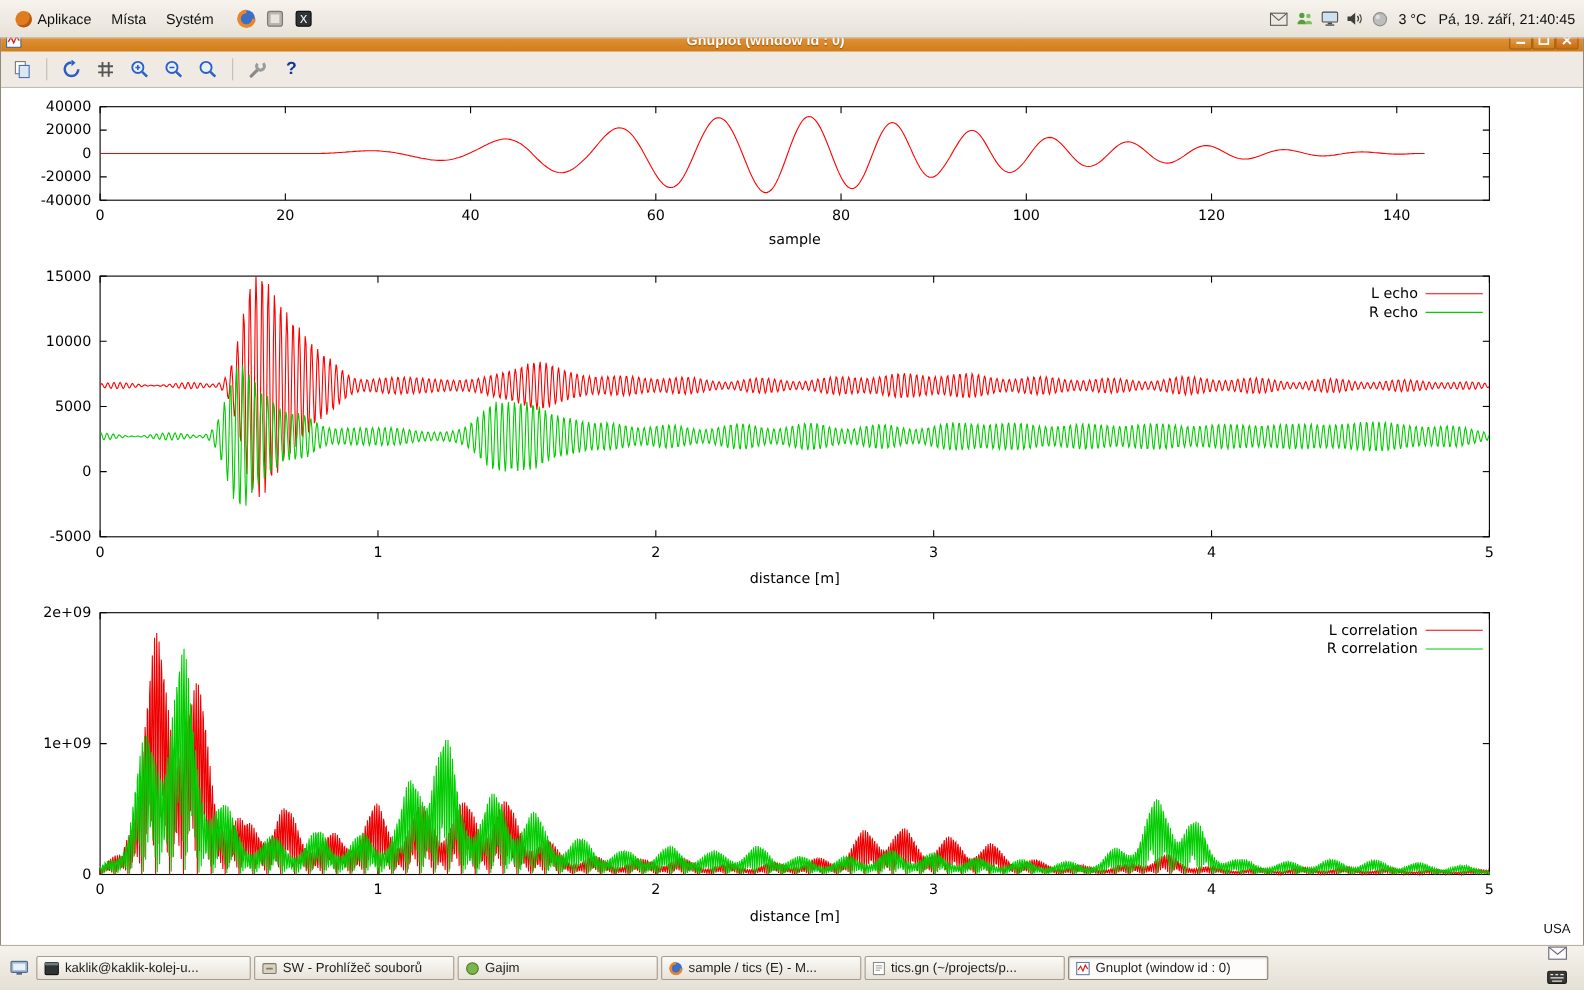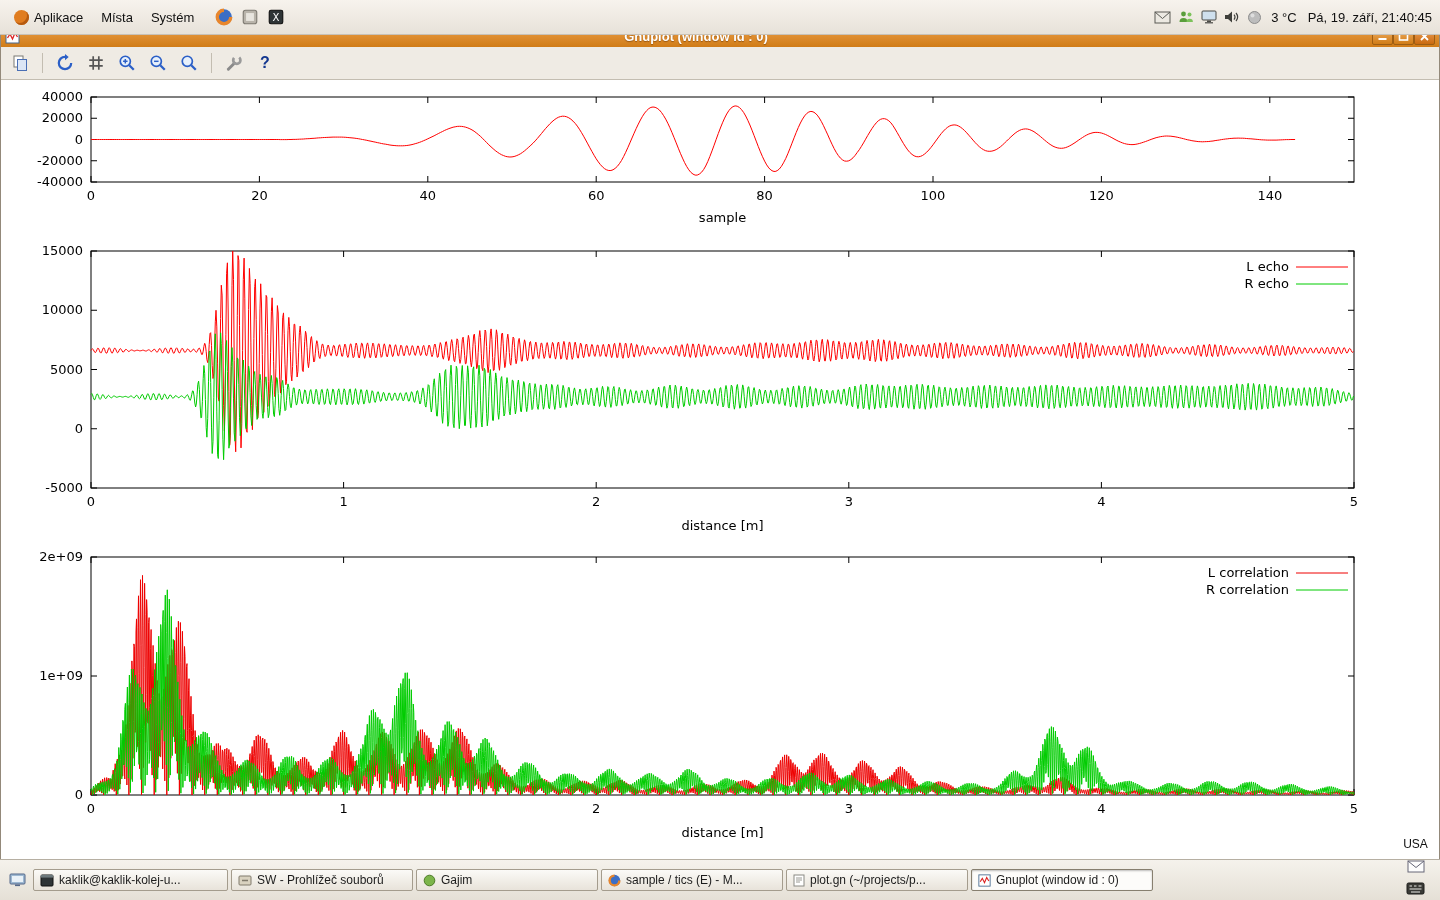--- a/index.html
+++ b/index.html
@@ -366,21 +366,21 @@
       </span>
     <span class="lbl">sample / tics (E) - M...</span>
   </div>
   <div class="task" style="width:182px">
     <span class="ico">
         <svg width="12" height="13" viewBox="0 0 12 13">
           <rect x="1" y="1" width="10" height="11" fill="#fff" stroke="#8a8a84"></rect>
           <path d="M3 4 H9 M3 6 H9 M3 8 H7" stroke="#9a9a94"></path>
         </svg>
       </span>
-    <span class="lbl">plot.gn (~/projects/p...</span>
+    <span class="lbl">tics.gn (~/projects/p...</span>
   </div>
   <div class="task active" style="width:182px">
     <span class="ico">
         <svg width="13" height="13" viewBox="0 0 15 15">
           <rect x="1" y="1" width="13" height="13" fill="#fff" stroke="#46698f"></rect>
           <polyline points="2.5,9 5,5 7.5,10 10,4 12.5,8" fill="none" stroke="#d22" stroke-width="1.3"></polyline>
         </svg>
       </span>
     <span class="lbl">Gnuplot (window id : 0)</span>
   </div>

